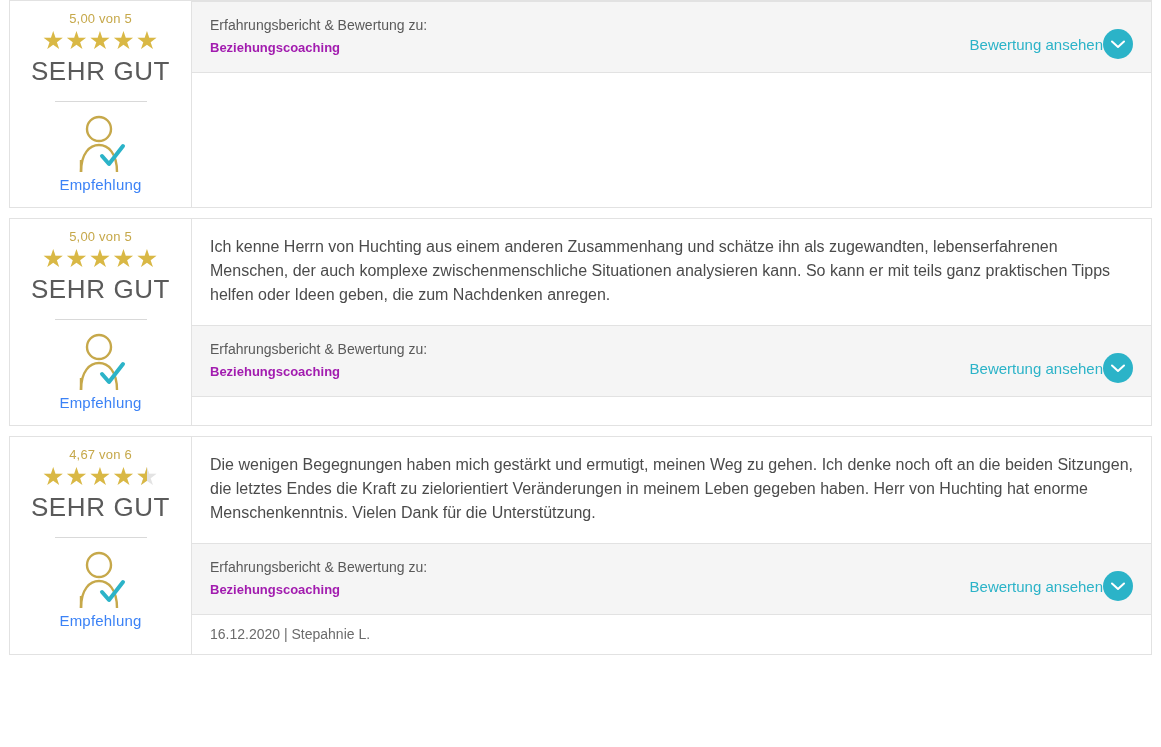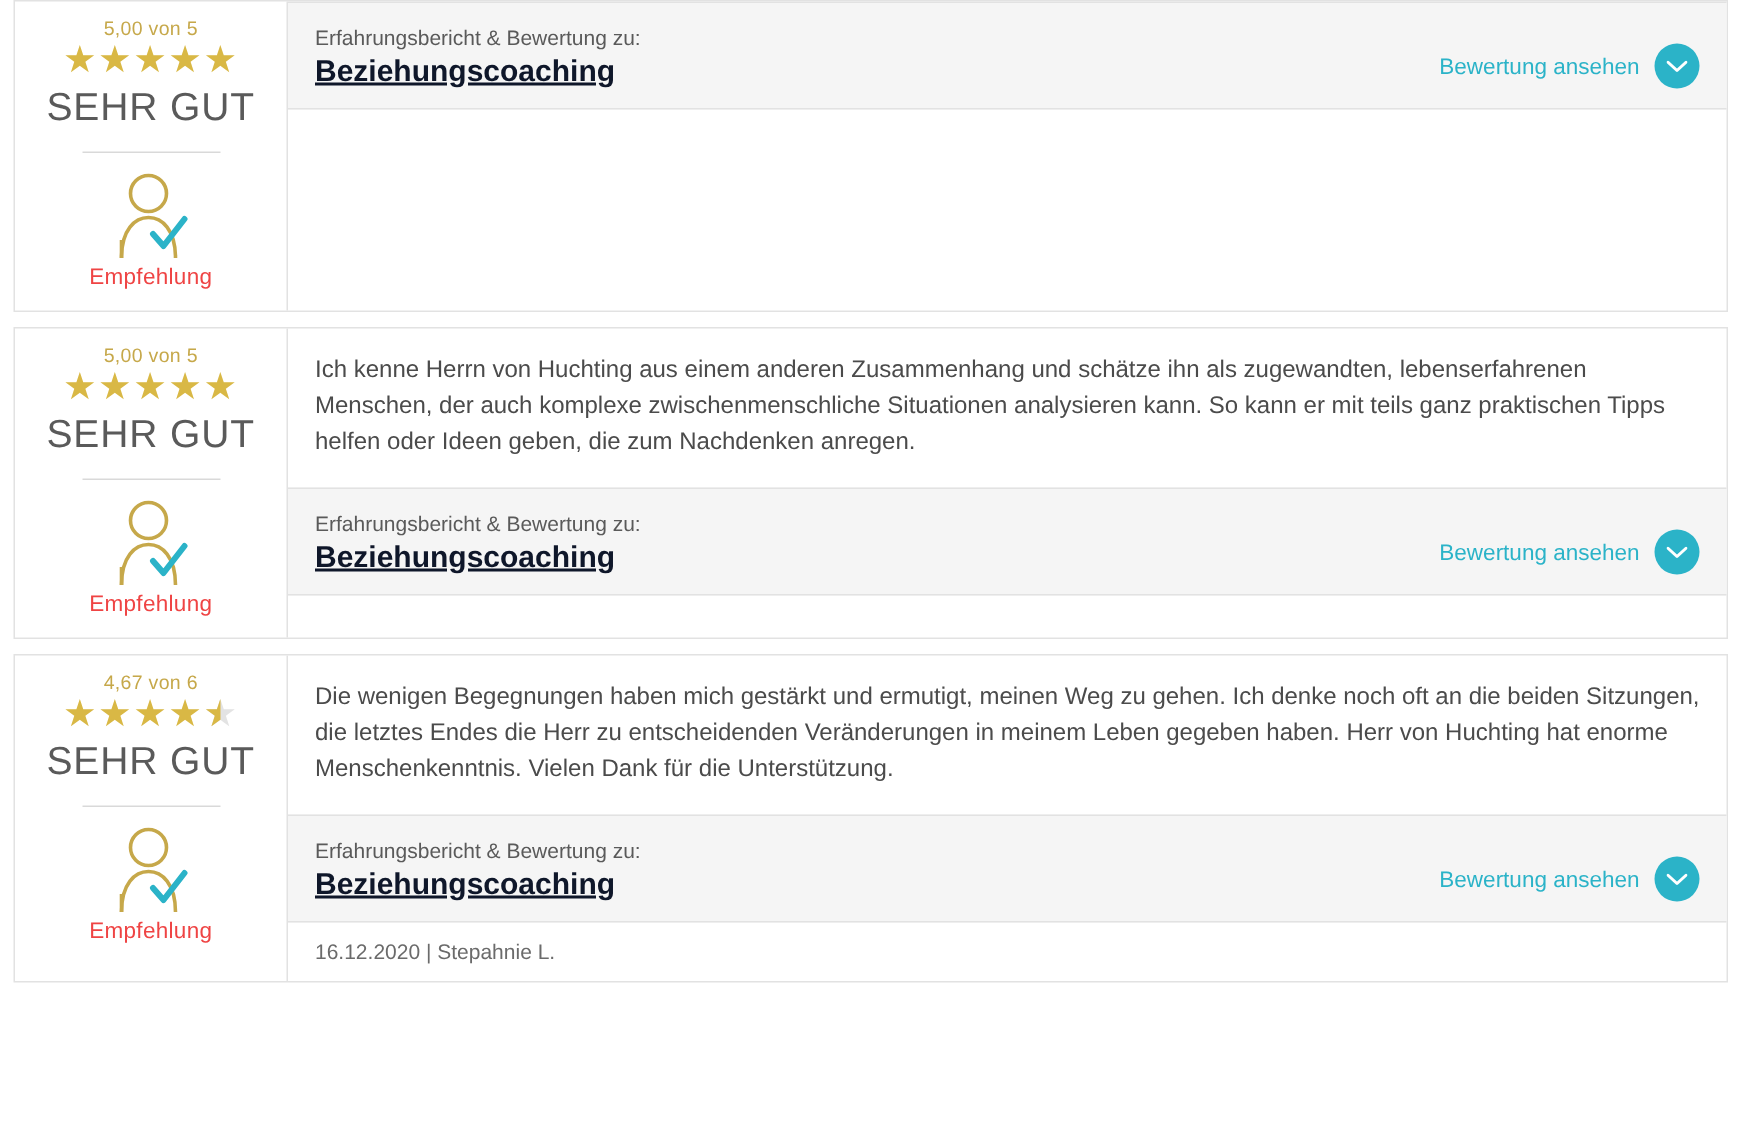--- a/index.html
+++ b/index.html
@@ -76,21 +76,21 @@
     margin: 14px auto 10px auto;
   }
   .recommend-icon {
     width: 58px;
     height: 62px;
     margin: 0 auto 2px auto;
     position: relative;
   }
   .recommend-label {
     font-size: 15px;
-    color: #ef4444;
+    color: #3b82f6;
     letter-spacing: .2px;
   }
   
   .content-col {
     flex: 1;
     display: flex;
     flex-direction: column;
   }
   .review-text {
     padding: 16px 18px 18px 18px;
@@ -106,31 +106,29 @@
     align-items: flex-end;
     padding: 13px 18px;
   }
   .meta-left { flex: 1; }
   .meta-kicker {
     font-size: 14px;
     color: #5a5a5a;
     line-height: 20px;
   }
   .meta-title {
-    font-size: 20px;
-    color: #0f172a;
+    font-size: 13px;
+    color: #a21caf;
     font-weight: bold;
     line-height: 22px;
     margin-top: 2px;
-    text-decoration: underline;
   }
   .meta-right {
     display: flex;
     align-items: center;
-    gap: 10px;
   }
   .view-link {
     color: #2bb3c8;
     font-size: 15px;
     text-decoration: none;
     cursor: pointer;
   }
   .chevron-btn {
     width: 30px;
     height: 30px;
@@ -239,21 +237,21 @@
         <svg width="58" height="62" viewBox="0 0 58 62">
           <circle cx="27" cy="17" r="12" fill="none" stroke="#c6a84a" stroke-width="2.4"></circle>
           <path d="M9 60 C9 41 18 33 27 33 C36 33 45 41 45 60" fill="none" stroke="#c6a84a" stroke-width="2.4"></path>
           <path d="M9 60 L9 48" fill="none" stroke="#c6a84a" stroke-width="2.4"></path>
           <path d="M30 44 l7 8 l14 -18" fill="none" stroke="#2bb3c8" stroke-width="4" stroke-linecap="round" stroke-linejoin="round"></path>
         </svg>
       </div>
       <div class="recommend-label">Empfehlung</div>
     </div>
     <div class="content-col">
-      <div class="review-text">Die wenigen Begegnungen haben mich gestärkt und ermutigt, meinen Weg zu gehen. Ich denke noch oft an die beiden Sitzungen, die letztes Endes die Herr zu entscheidenden Veränderungen in meinem Leben gegeben haben. Herr von Huchting hat enorme Menschenkenntnis. Vielen Dank für die Unterstützung.</div>
+      <div class="review-text">Die wenigen Begegnungen haben mich gestärkt und ermutigt, meinen Weg zu gehen. Ich denke noch oft an die beiden Sitzungen, die letztes Endes die Kraft zu zielorientiert Veränderungen in meinem Leben gegeben haben. Herr von Huchting hat enorme Menschenkenntnis. Vielen Dank für die Unterstützung.</div>
       <div class="meta-bar">
         <div class="meta-left">
           <div class="meta-kicker">Erfahrungsbericht &amp; Bewertung zu:</div>
           <div class="meta-title">Beziehungscoaching</div>
         </div>
         <div class="meta-right">
           <a class="view-link">Bewertung ansehen</a>
           <button class="chevron-btn">
             <svg width="14" height="9" viewBox="0 0 14 9">
                 <path d="M1 1.5 L7 7 L13 1.5" fill="none" stroke="#ffffff" stroke-width="2" stroke-linecap="round" stroke-linejoin="round"></path>

